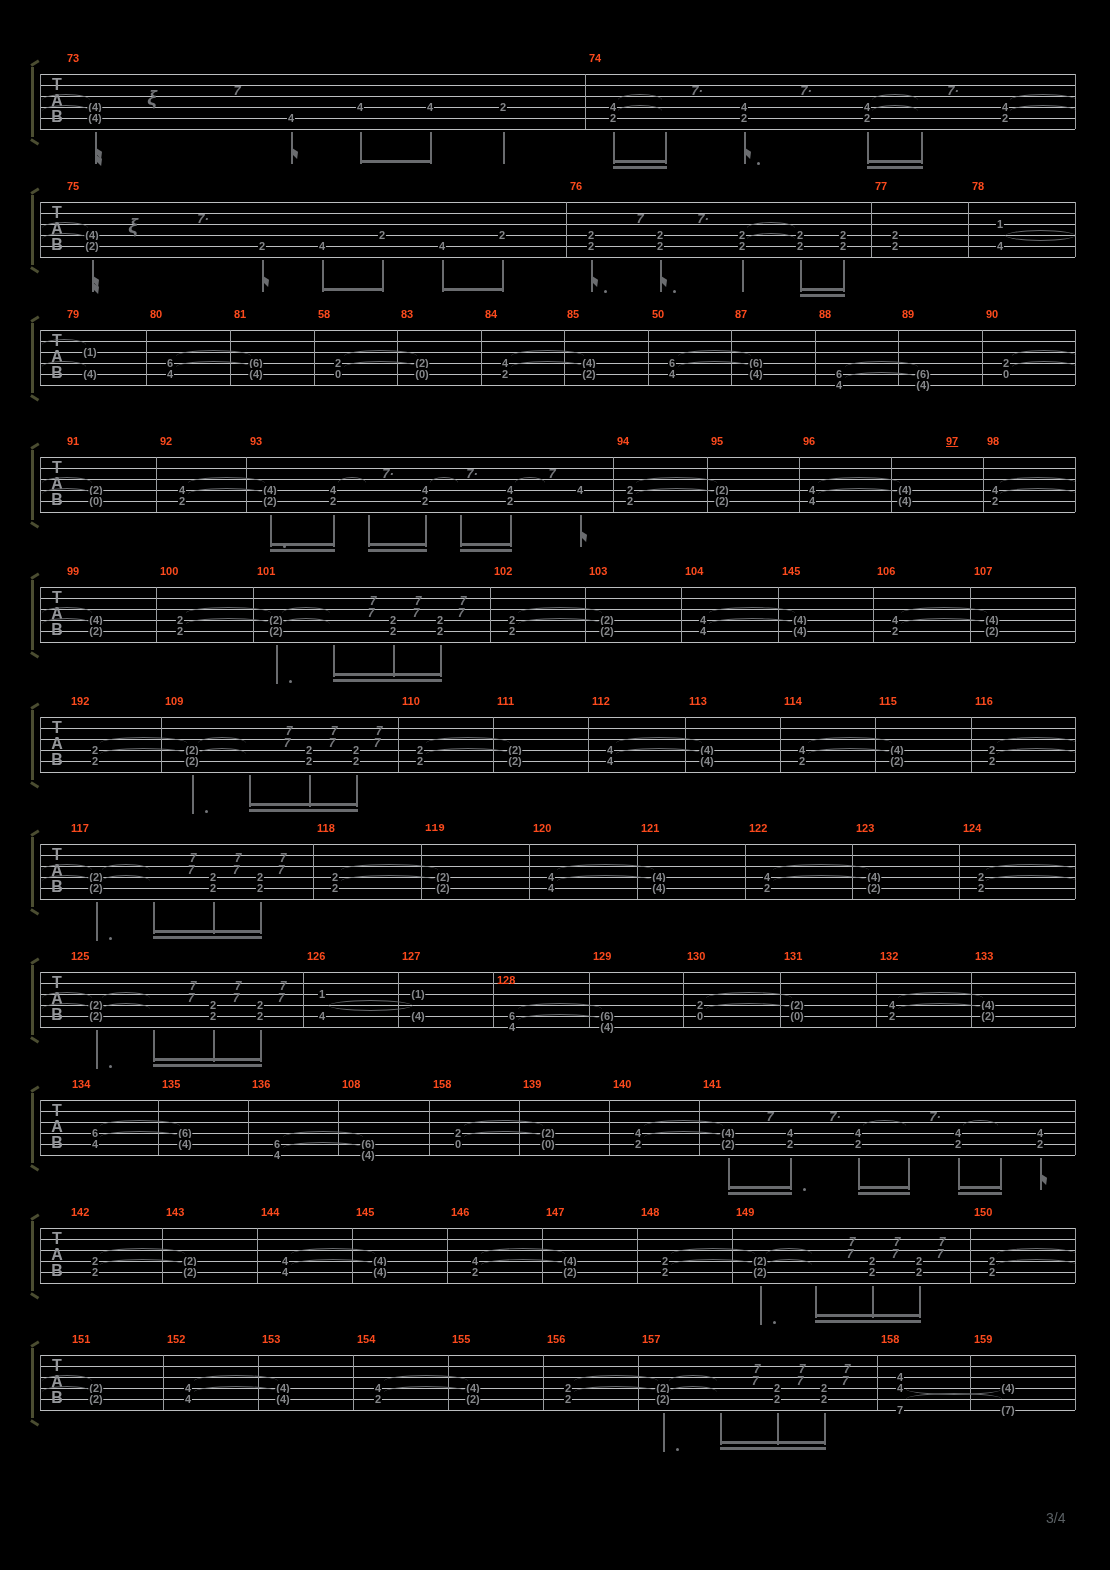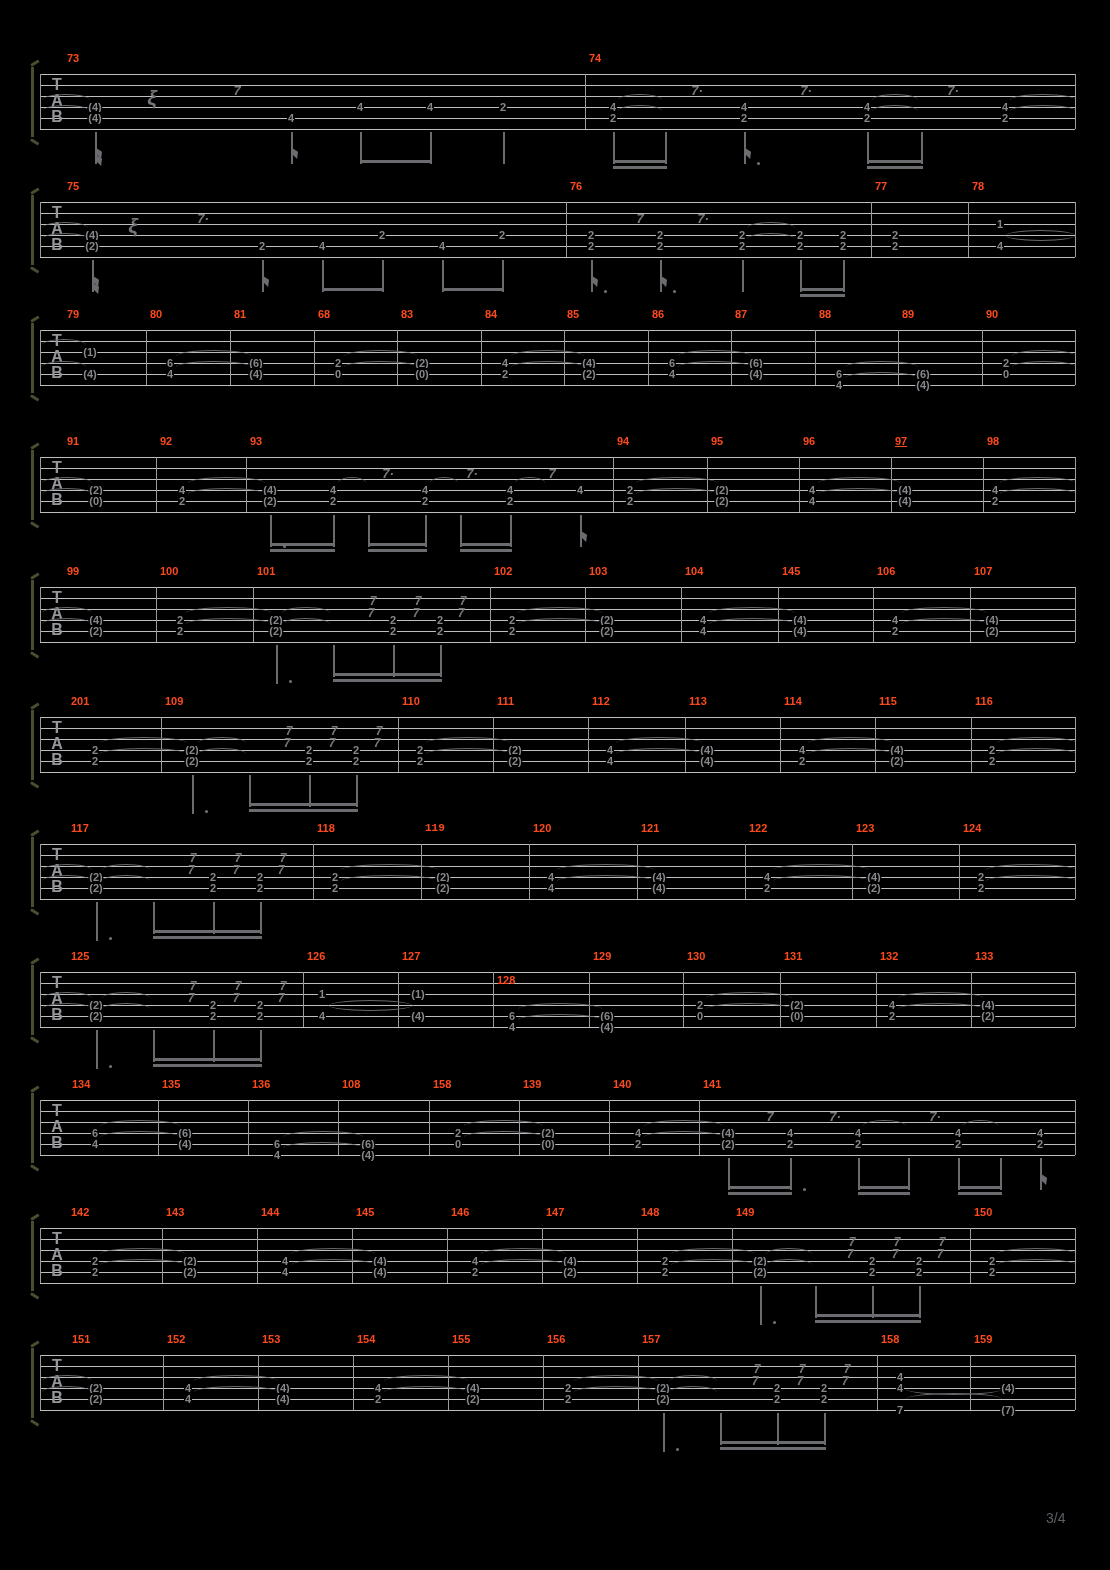--- a/index.html
+++ b/index.html
@@ -225,25 +225,25 @@
     <div class="fret" style="left: 756px; top: 374px; color: rgb(133, 135, 138);">(4)</div>
     <div class="fret" style="left: 839px; top: 374px; color: rgb(133, 135, 138);">6</div>
     <div class="fret" style="left: 839px; top: 385px; color: rgb(133, 135, 138);">4</div>
     <div class="fret" style="left: 923px; top: 374px; color: rgb(133, 135, 138);">(6)</div>
     <div class="fret" style="left: 923px; top: 385px; color: rgb(133, 135, 138);">(4)</div>
     <div class="fret" style="left: 1006px; top: 363px; color: rgb(133, 135, 138);">2</div>
     <div class="fret" style="left: 1006px; top: 374px; color: rgb(133, 135, 138);">0</div>
     <div class="measure-num" style="left: 67px; top: 308px; color: rgb(251, 74, 29);">79</div>
     <div class="measure-num" style="left: 150px; top: 308px; color: rgb(251, 74, 29);">80</div>
     <div class="measure-num" style="left: 234px; top: 308px; color: rgb(251, 74, 29);">81</div>
-    <div class="measure-num" style="left: 318px; top: 308px; color: rgb(251, 74, 29);">68</div>
+    <div class="measure-num" style="left: 318px; top: 308px; color: rgb(251, 74, 29);">58</div>
     <div class="measure-num" style="left: 401px; top: 308px; color: rgb(251, 74, 29);">83</div>
     <div class="measure-num" style="left: 485px; top: 308px; color: rgb(251, 74, 29);">84</div>
     <div class="measure-num" style="left: 567px; top: 308px; color: rgb(251, 74, 29);">85</div>
-    <div class="measure-num" style="left: 652px; top: 308px; color: rgb(251, 74, 29);">86</div>
+    <div class="measure-num" style="left: 652px; top: 308px; color: rgb(251, 74, 29);">50</div>
     <div class="measure-num" style="left: 735px; top: 308px; color: rgb(251, 74, 29);">87</div>
     <div class="measure-num" style="left: 819px; top: 308px; color: rgb(251, 74, 29);">88</div>
     <div class="measure-num" style="left: 902px; top: 308px; color: rgb(251, 74, 29);">89</div>
     <div class="measure-num" style="left: 986px; top: 308px; color: rgb(251, 74, 29);">90</div>
     <div class="bracket-v" style="left: 31px; top: 450px; height: 70px; background: rgb(75, 77, 49);"></div>
     <div class="bracket-t" style="left: 31px; top: 447px; background: rgb(75, 77, 49); transform: rotate(-32deg); transform-origin: 0px 50%;"></div>
     <div class="bracket-t" style="left: 31px; top: 521px; background: rgb(75, 77, 49); transform: rotate(32deg); transform-origin: 0px 50%;"></div>
     <div class="staff-line" style="left: 40px; top: 457px; width: 1035px; background: rgb(188, 190, 192);"></div>
     <div class="staff-line" style="left: 40px; top: 468px; width: 1035px; background: rgb(188, 190, 192);"></div>
     <div class="staff-line" style="left: 40px; top: 479px; width: 1035px; background: rgb(188, 190, 192);"></div>
@@ -315,21 +315,21 @@
     <div class="fret" style="left: 905px; top: 490px; color: rgb(133, 135, 138);">(4)</div>
     <div class="fret" style="left: 905px; top: 501px; color: rgb(133, 135, 138);">(4)</div>
     <div class="fret" style="left: 995px; top: 490px; color: rgb(133, 135, 138);">4</div>
     <div class="fret" style="left: 995px; top: 501px; color: rgb(133, 135, 138);">2</div>
     <div class="measure-num" style="left: 67px; top: 435px; color: rgb(251, 74, 29);">91</div>
     <div class="measure-num" style="left: 160px; top: 435px; color: rgb(251, 74, 29);">92</div>
     <div class="measure-num" style="left: 250px; top: 435px; color: rgb(251, 74, 29);">93</div>
     <div class="measure-num" style="left: 617px; top: 435px; color: rgb(251, 74, 29);">94</div>
     <div class="measure-num" style="left: 711px; top: 435px; color: rgb(251, 74, 29);">95</div>
     <div class="measure-num" style="left: 803px; top: 435px; color: rgb(251, 74, 29);">96</div>
-    <div class="measure-num" style="left: 895px; top: 435px; color: rgb(251, 74, 29); text-decoration: underline;">97</div>
+    <div class="measure-num" style="left: 946px; top: 435px; color: rgb(251, 74, 29); text-decoration: underline;">97</div>
     <div class="measure-num" style="left: 987px; top: 435px; color: rgb(251, 74, 29);">98</div>
     <div class="bracket-v" style="left: 31px; top: 580px; height: 70px; background: rgb(75, 77, 49);"></div>
     <div class="bracket-t" style="left: 31px; top: 577px; background: rgb(75, 77, 49); transform: rotate(-32deg); transform-origin: 0px 50%;"></div>
     <div class="bracket-t" style="left: 31px; top: 651px; background: rgb(75, 77, 49); transform: rotate(32deg); transform-origin: 0px 50%;"></div>
     <div class="staff-line" style="left: 40px; top: 587px; width: 1035px; background: rgb(188, 190, 192);"></div>
     <div class="staff-line" style="left: 40px; top: 598px; width: 1035px; background: rgb(188, 190, 192);"></div>
     <div class="staff-line" style="left: 40px; top: 609px; width: 1035px; background: rgb(188, 190, 192);"></div>
     <div class="staff-line" style="left: 40px; top: 620px; width: 1035px; background: rgb(188, 190, 192);"></div>
     <div class="staff-line" style="left: 40px; top: 631px; width: 1035px; background: rgb(188, 190, 192);"></div>
     <div class="staff-line" style="left: 40px; top: 642px; width: 1035px; background: rgb(188, 190, 192);"></div>
@@ -464,21 +464,21 @@
     <div class="fret" style="left: 610px; top: 750px; color: rgb(133, 135, 138);">4</div>
     <div class="fret" style="left: 610px; top: 761px; color: rgb(133, 135, 138);">4</div>
     <div class="fret" style="left: 707px; top: 750px; color: rgb(133, 135, 138);">(4)</div>
     <div class="fret" style="left: 707px; top: 761px; color: rgb(133, 135, 138);">(4)</div>
     <div class="fret" style="left: 802px; top: 750px; color: rgb(133, 135, 138);">4</div>
     <div class="fret" style="left: 802px; top: 761px; color: rgb(133, 135, 138);">2</div>
     <div class="fret" style="left: 897px; top: 750px; color: rgb(133, 135, 138);">(4)</div>
     <div class="fret" style="left: 897px; top: 761px; color: rgb(133, 135, 138);">(2)</div>
     <div class="fret" style="left: 992px; top: 750px; color: rgb(133, 135, 138);">2</div>
     <div class="fret" style="left: 992px; top: 761px; color: rgb(133, 135, 138);">2</div>
-    <div class="measure-num" style="left: 71px; top: 695px; color: rgb(251, 74, 29);">201</div>
+    <div class="measure-num" style="left: 71px; top: 695px; color: rgb(251, 74, 29);">192</div>
     <div class="measure-num" style="left: 165px; top: 695px; color: rgb(251, 74, 29);">109</div>
     <div class="measure-num" style="left: 402px; top: 695px; color: rgb(251, 74, 29);">110</div>
     <div class="measure-num" style="left: 497px; top: 695px; color: rgb(251, 74, 29);">111</div>
     <div class="measure-num" style="left: 592px; top: 695px; color: rgb(251, 74, 29);">112</div>
     <div class="measure-num" style="left: 689px; top: 695px; color: rgb(251, 74, 29);">113</div>
     <div class="measure-num" style="left: 784px; top: 695px; color: rgb(251, 74, 29);">114</div>
     <div class="measure-num" style="left: 879px; top: 695px; color: rgb(251, 74, 29);">115</div>
     <div class="measure-num" style="left: 975px; top: 695px; color: rgb(251, 74, 29);">116</div>
     <div class="bracket-v" style="left: 31px; top: 837px; height: 70px; background: rgb(75, 77, 49);"></div>
     <div class="bracket-t" style="left: 31px; top: 834px; background: rgb(75, 77, 49); transform: rotate(-32deg); transform-origin: 0px 50%;"></div>

